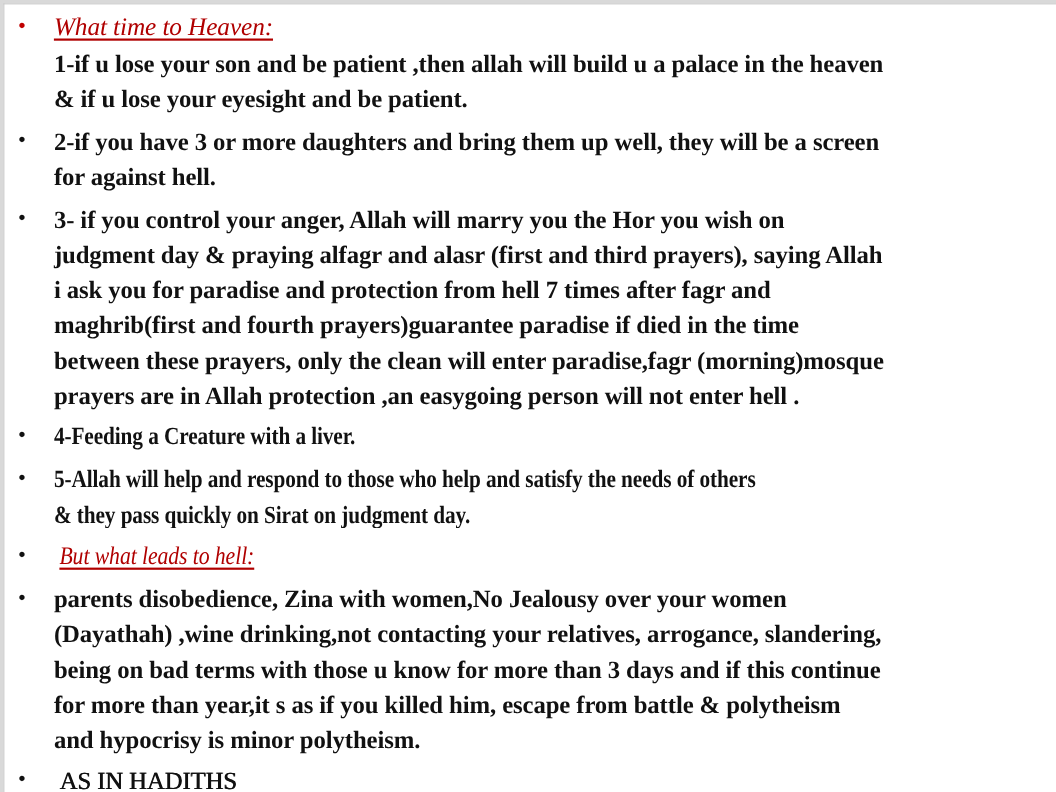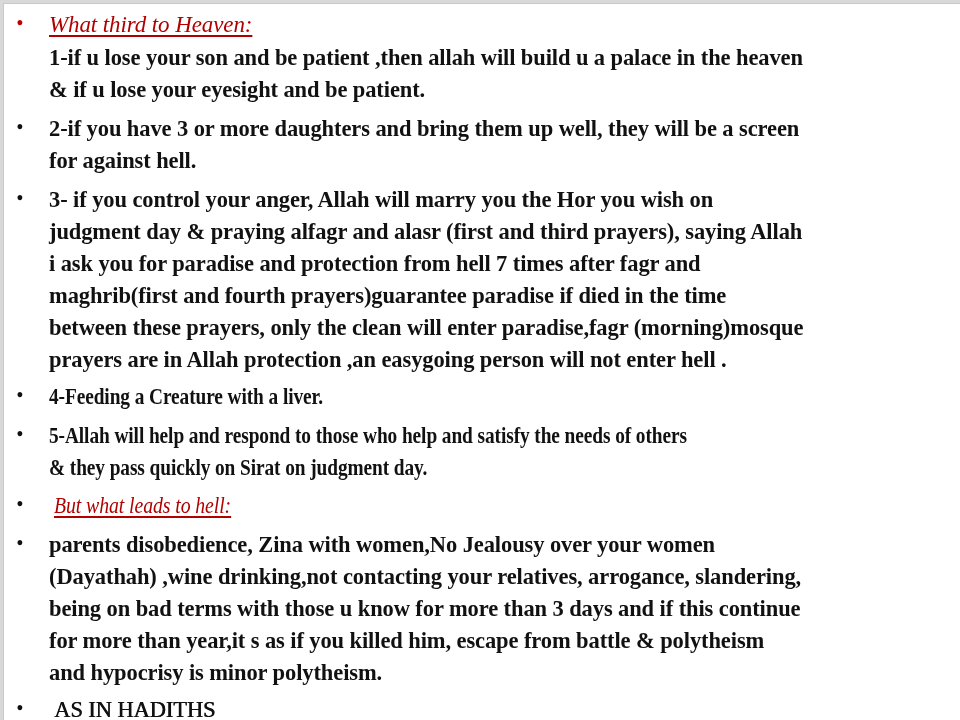--- a/index.html
+++ b/index.html
@@ -35,21 +35,21 @@
   }
   .condensed { transform-origin:left top; }
 </style>
 </head>
 <body>
 
 <div class="slide">
 
   <div class="item" style="top:5px;">
     <span class="bullet red" style="top:4px;">•</span>
-    <span class="text" style="top:0;"><span class="heading">What third to Heaven:</span></span>
+    <span class="text" style="top:0;"><span class="heading">What time to Heaven:</span></span>
   </div>
 
   <div class="item" style="top:38px;">
     <span class="text">1-if u lose your son and be patient ,then allah will build u a palace in the heaven
 &amp; if u lose your eyesight and be patient.</span>
   </div>
 
   <div class="item" style="top:109px;">
     <span class="bullet" style="top:4px;">•</span>
     <span class="text">2-if you have 3 or more daughters and bring them up well, they will be a screen

